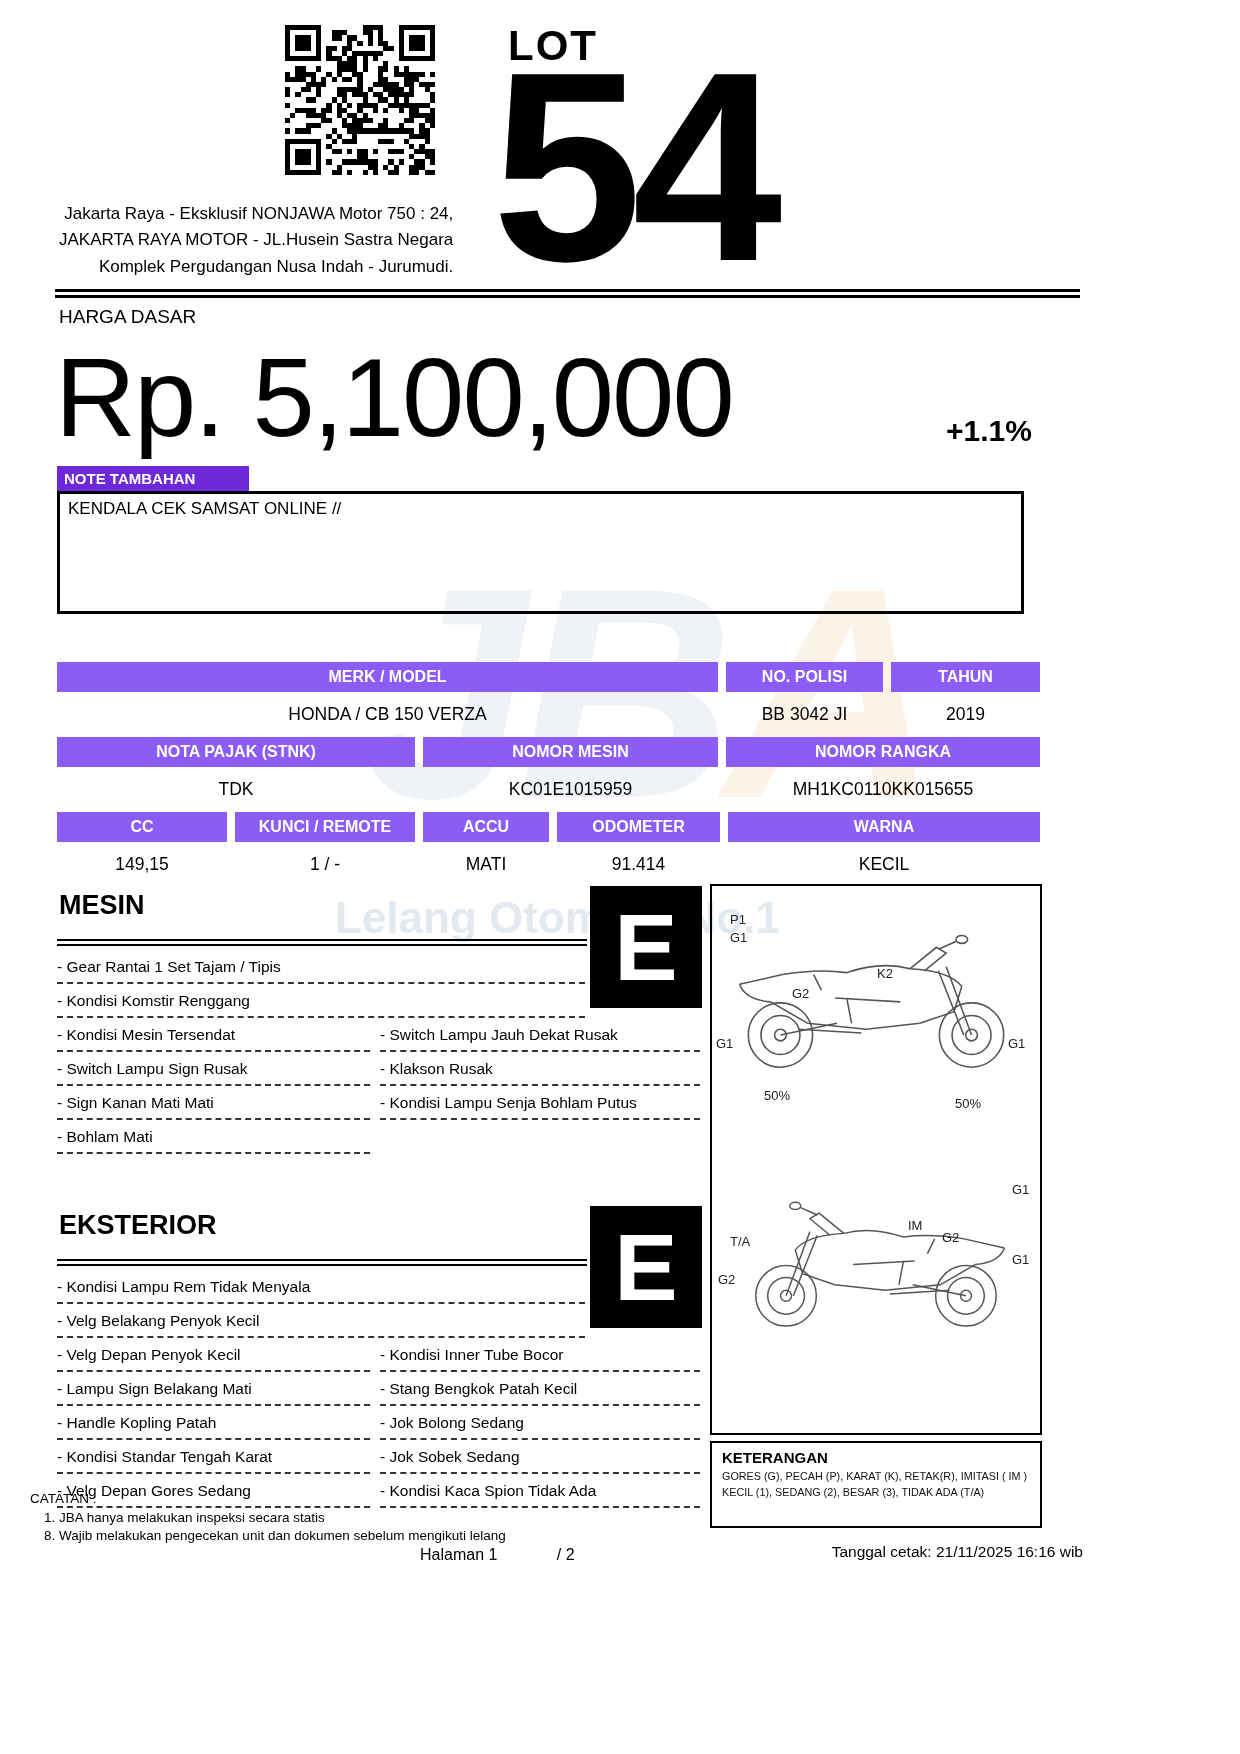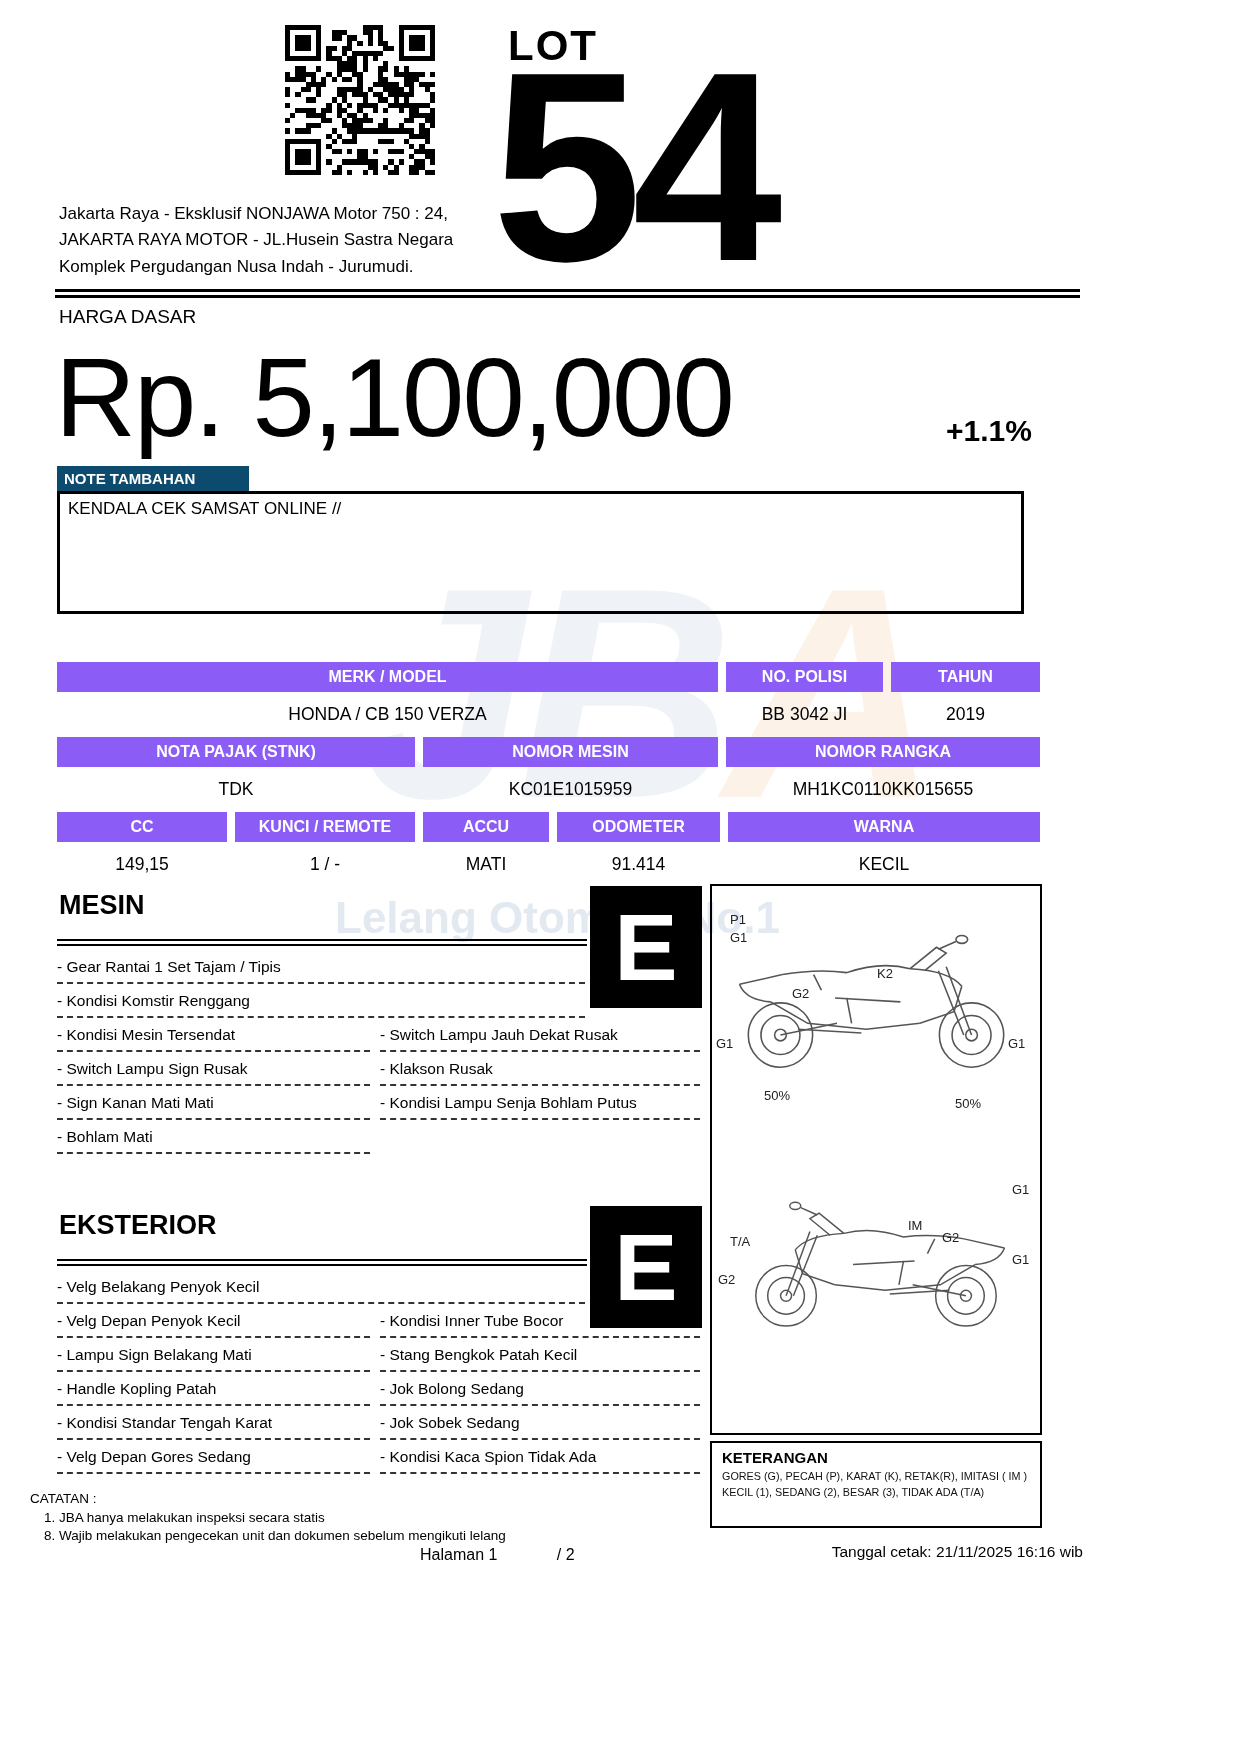--- a/index.html
+++ b/index.html
@@ -13,30 +13,30 @@
   .wm-jba { position:absolute; left:360px; top:520px; font-size:300px; font-weight:bold; font-style:italic; letter-spacing:-10px; }
   .wm-jba span:nth-child(1){ color:rgba(30,80,160,0.07); }
   .wm-jba span:nth-child(2){ color:rgba(30,80,160,0.07); }
   .wm-jba span:nth-child(3){ color:rgba(240,128,24,0.10); }
   .wm-tag { position:absolute; left:335px; top:893px; font-size:44px; font-weight:bold; color:rgba(122,156,192,0.22); }
 
   
   .qr { position:absolute; left:285px; top:25px; width:150px; height:150px; shape-rendering:crispEdges; }
   .lot-label { position:absolute; left:508px; top:22px; font-size:42px; font-weight:bold; letter-spacing:2px; }
   .lot-number { position:absolute; left:492px; top:32px; font-size:270px; font-weight:bold; line-height:1; letter-spacing:-10px; }
-  .address { position:absolute; left:59px; top:201px; font-size:17px; line-height:1.55; }
+  .address { position:absolute; left:59px; top:201px; font-size:17px; line-height:1.55;text-align:right; }
 
   .double-rule { position:absolute; left:55px; top:289px; width:1025px; height:9px;
     border-top:3px solid #000; border-bottom:3px solid #000; }
 
   .harga-label { position:absolute; left:59px; top:306px; font-size:19px; }
   .price { position:absolute; left:55px; top:342px; font-size:112px; line-height:1; letter-spacing:-2px; }
   .price-change { position:absolute; left:946px; top:414px; font-size:30px; font-weight:bold; }
 
-  .note-label { position:absolute; left:57px; top:466px; width:192px; height:25px; background:#0c4a6e; color:#fff;
+  .note-label { position:absolute; left:57px; top:466px; width:192px; height:25px; background:#6d28d9; color:#fff;
     font-size:15px; font-weight:bold; line-height:25px; padding-left:7px; }
   .note-box { position:absolute; left:57px; top:491px; width:967px; height:123px; border:3px solid #000;
     padding:5px 8px; font-size:17px; }
 
   
   .spec-table { position:absolute; left:57px; top:662px; width:983px; }
   .grid { display:grid; column-gap:8px; }
   .gA { grid-template-columns:661px 157px 149px; }
   .gB { grid-template-columns:358px 295px 314px; }
   .gC { grid-template-columns:170px 180px 126px 163px 312px; }
@@ -583,20 +583,23 @@
       </div>
     </section>
 
     <section class="section">
       <div class="sec-title">EKSTERIOR</div>
       <div class="grade-box">
         <span>E</span>
       </div>
       <div class="items">
         <div class="item-row">
+            <div class="item-cell wide">- Kondisi Lampu Rem Tidak Menyala</div>
+          </div>
+        <div class="item-row">
             <div class="item-cell wide">- Velg Belakang Penyok Kecil</div>
           </div>
         <div class="item-row">
           <div class="item-cell l">- Velg Depan Penyok Kecil</div>
           <div class="item-cell r">- Kondisi Inner Tube Bocor</div>
         </div>
         <div class="item-row">
           <div class="item-cell l">- Lampu Sign Belakang Mati</div>
           <div class="item-cell r">- Stang Bengkok Patah Kecil</div>
         </div>

